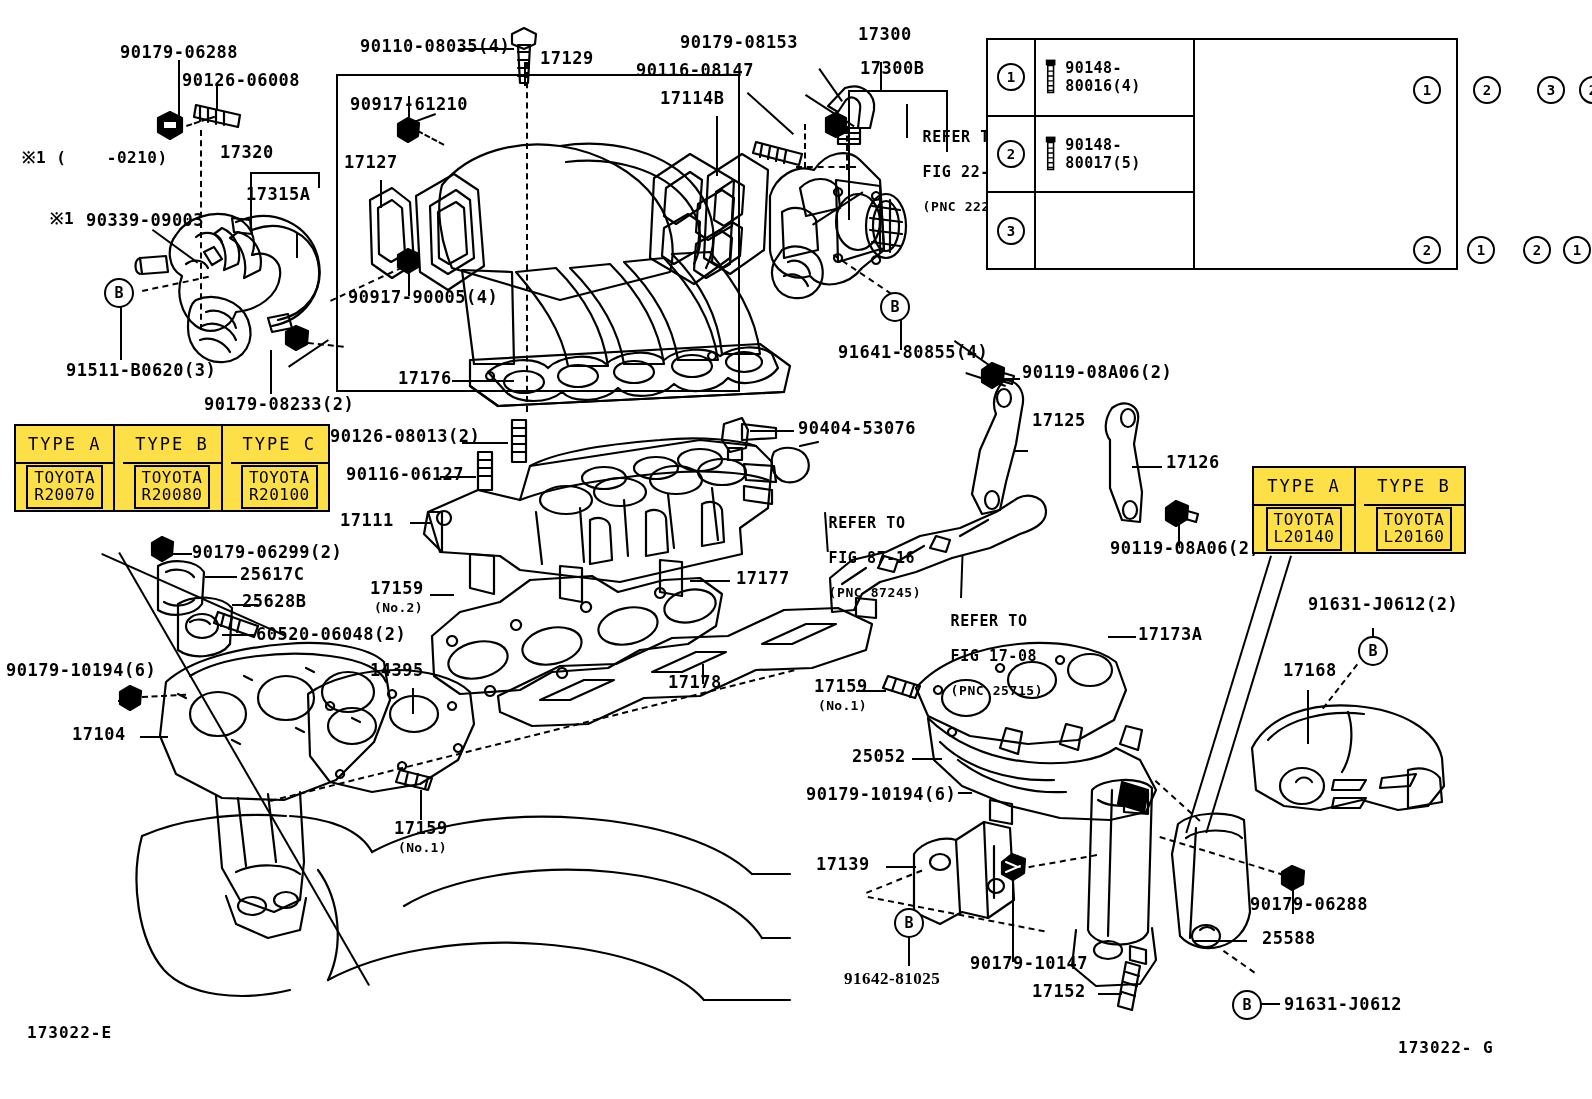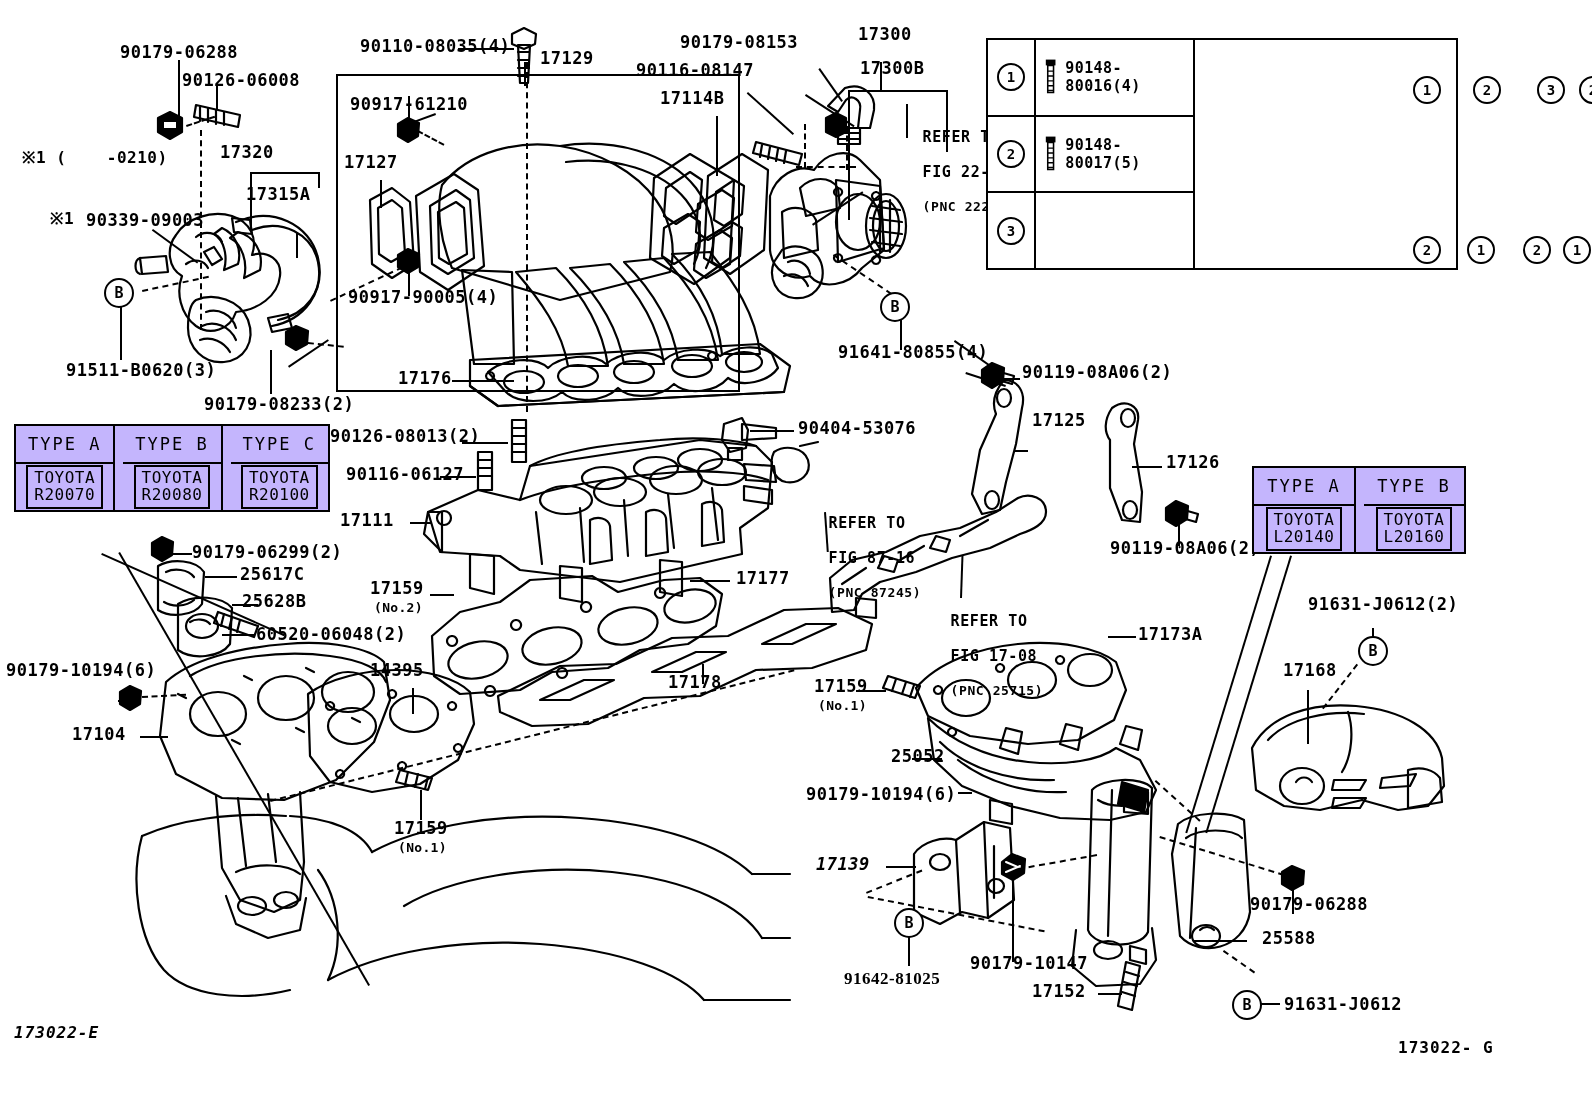--- a/index.html
+++ b/index.html
@@ -30,21 +30,21 @@
   .ln{position:absolute;background:#000;}
   .ln.h{height:2px;}
   .ln.v{width:2px;}
   .dsh{position:absolute;height:0;border-top:2px dashed #000;}
   .dshv{position:absolute;width:0;border-left:2px dashed #000;}
   .diag{position:absolute;height:2px;background:#000;transform-origin:0 0;}
   .diagd{position:absolute;height:0;border-top:2px dashed #000;transform-origin:0 0;}
 
   
   .box{position:absolute;border:2px solid #000;box-sizing:border-box;background:transparent;}
-  .tbl{position:absolute;border:2px solid #000;box-sizing:border-box;display:flex;background:#c4b5fd;gap:8px;}
+  .tbl{position:absolute;border:2px solid #000;box-sizing:border-box;display:flex;background:#fde047;gap:8px;}
   .tcol{flex:1;border-right:2px solid #000;display:flex;flex-direction:column;box-sizing:border-box;}
   .tcol:last-child{border-right:none;}
   .thead{border-bottom:2px solid #000;display:flex;align-items:center;justify-content:center;
          font-family:"DejaVu Sans Mono","Liberation Mono",monospace;font-size:17px;letter-spacing:2px;height:36px;}
   .tbody{flex:1;display:flex;align-items:center;justify-content:center;}
   .tyBox{border:2px solid #000;padding:3px 6px;text-align:center;font-size:16px;line-height:1.05;letter-spacing:0.5px;
          font-family:"DejaVu Sans Mono","Liberation Mono",monospace;}
 
   
   .legend{position:absolute;border:2px solid #000;box-sizing:border-box;background:#fff;display:flex;}
@@ -641,34 +641,34 @@
   <div class="lbl" style="left:256px;top:626px;">60520-06048(2)</div>
   <div class="lbl" style="left:6px;top:662px;">90179-10194(6)</div>
   <div class="lbl" style="left:72px;top:726px;">17104</div>
   <div class="lbl" style="left:370px;top:662px;">14395</div>
   <div class="lbl" style="left:394px;top:820px;">17159</div>
   <div class="lbl sm" style="left:398px;top:841px;">(No.1)</div>
 
   <div class="lbl" style="left:814px;top:678px;">17159</div>
   <div class="lbl sm" style="left:818px;top:699px;">(No.1)</div>
   <div class="lbl" style="left:1138px;top:626px;">17173A</div>
-  <div class="lbl" style="left:852px;top:748px;margin-left:39px;">25052</div>
+  <div class="lbl" style="left:852px;top:748px;">25052</div>
   <div class="lbl" style="left:806px;top:786px;">90179-10194(6)</div>
-  <div class="lbl" style="left:816px;top:856px;font-style:italic;">17139</div>
+  <div class="lbl" style="left:816px;top:856px;">17139</div>
   <div class="lbl" style="left:844px;top:970px;font-family:Liberation Serif, serif;">91642-81025</div>
   <div class="lbl" style="left:970px;top:955px;">90179-10147</div>
   <div class="lbl" style="left:1032px;top:983px;">17152</div>
 
   <div class="lbl" style="left:1283px;top:662px;">17168</div>
   <div class="lbl" style="left:1308px;top:596px;">91631-J0612(2)</div>
   <div class="lbl" style="left:1250px;top:896px;">90179-06288</div>
   <div class="lbl" style="left:1262px;top:930px;">25588</div>
   <div class="lbl" style="left:1284px;top:996px;">91631-J0612</div>
 
-  <div class="lbl foot" style="left:14px;top:1025px;font-style:italic;">173022-E</div>
+  <div class="lbl foot" style="left:27px;top:1025px;">173022-E</div>
   <div class="lbl foot" style="left:1398px;top:1040px;">173022- G</div>
 
   <div class="cbadge" style="left:104px;top:278px;">
     <span class="cB">B</span>
   </div>
   <div class="cbadge" style="left:880px;top:292px;">
     <span class="cB">B</span>
   </div>
   <div class="cbadge" style="left:1358px;top:636px;">
     <span class="cB">B</span>

